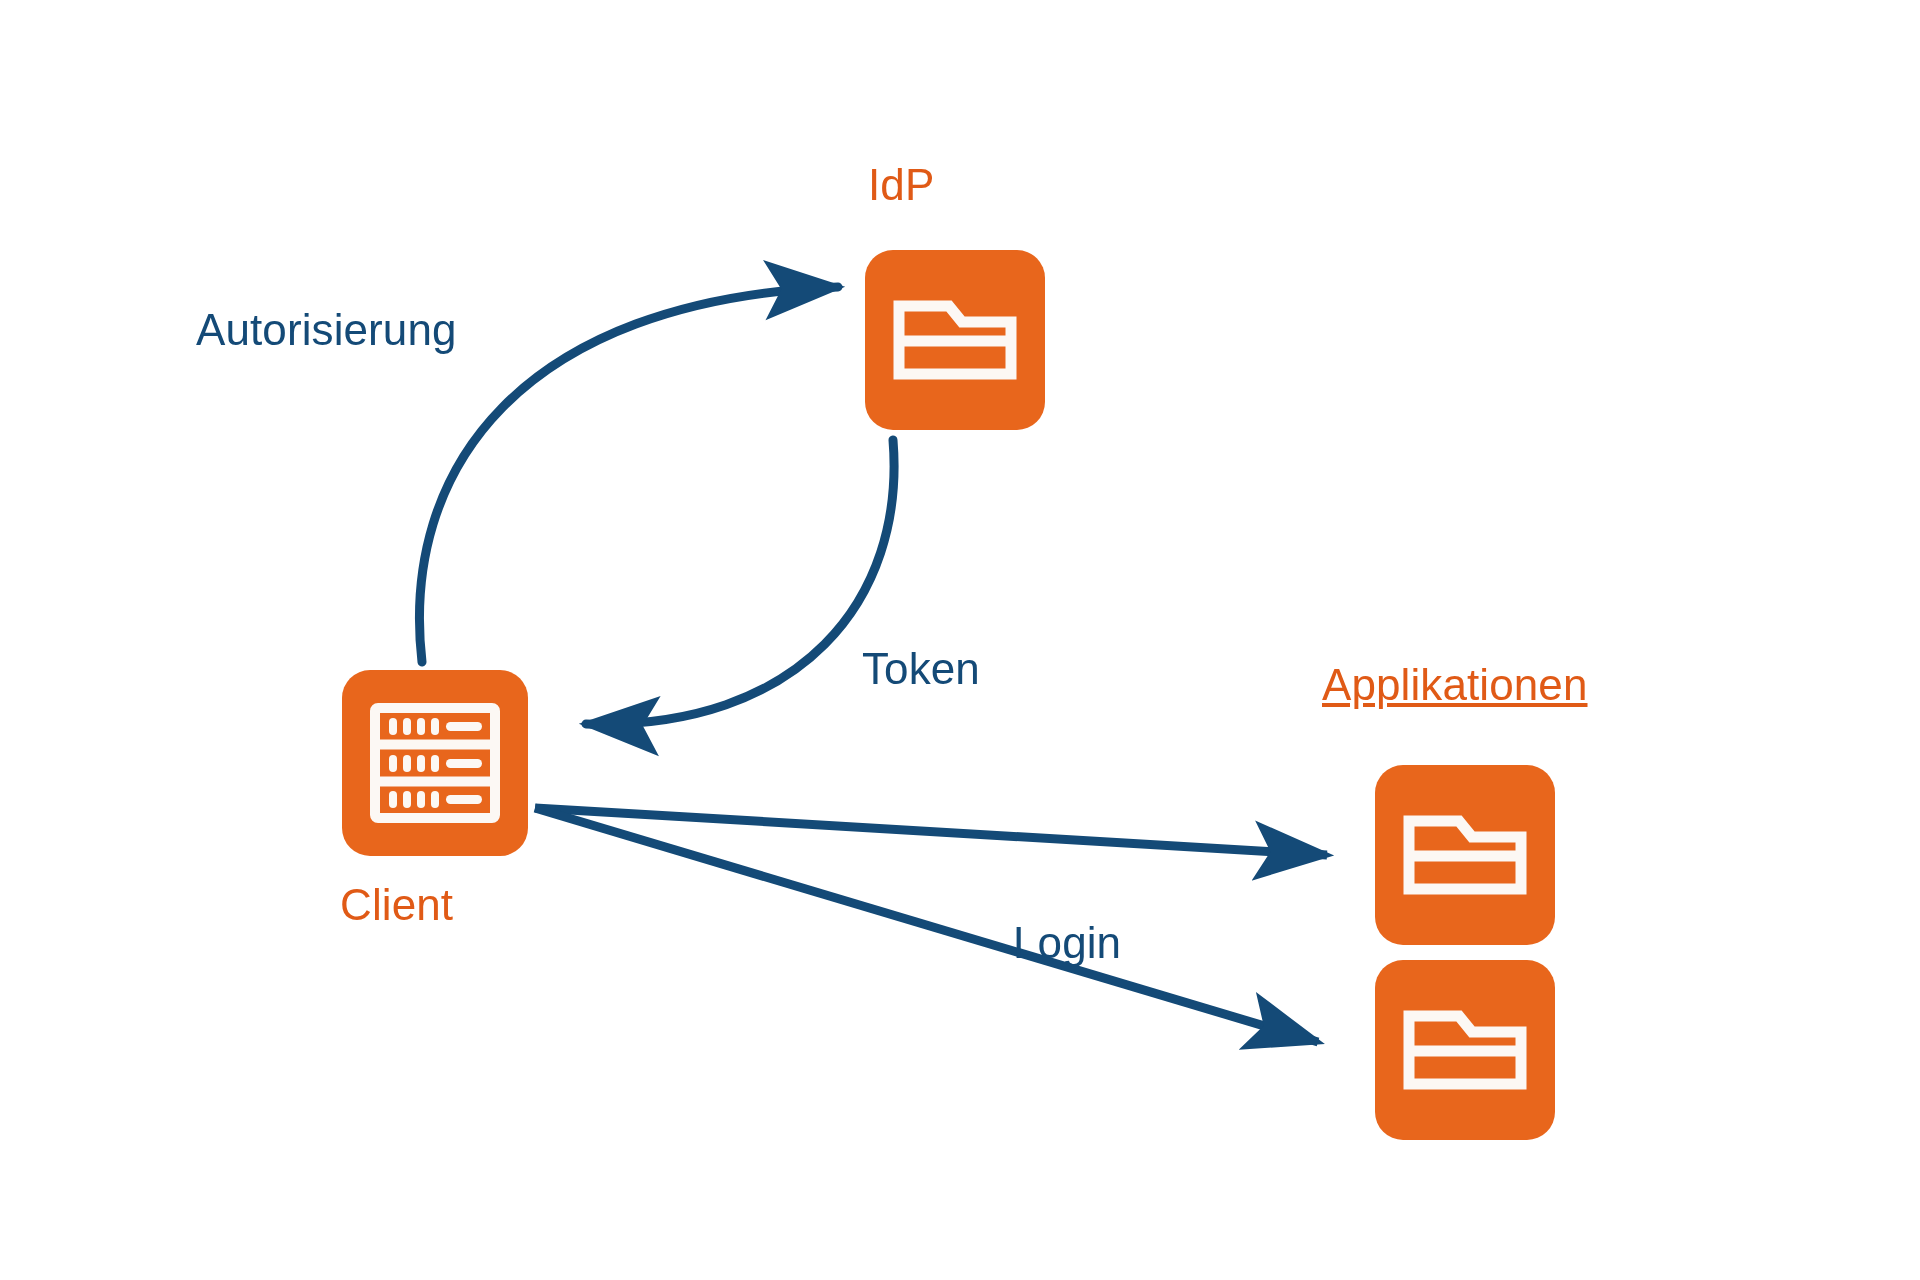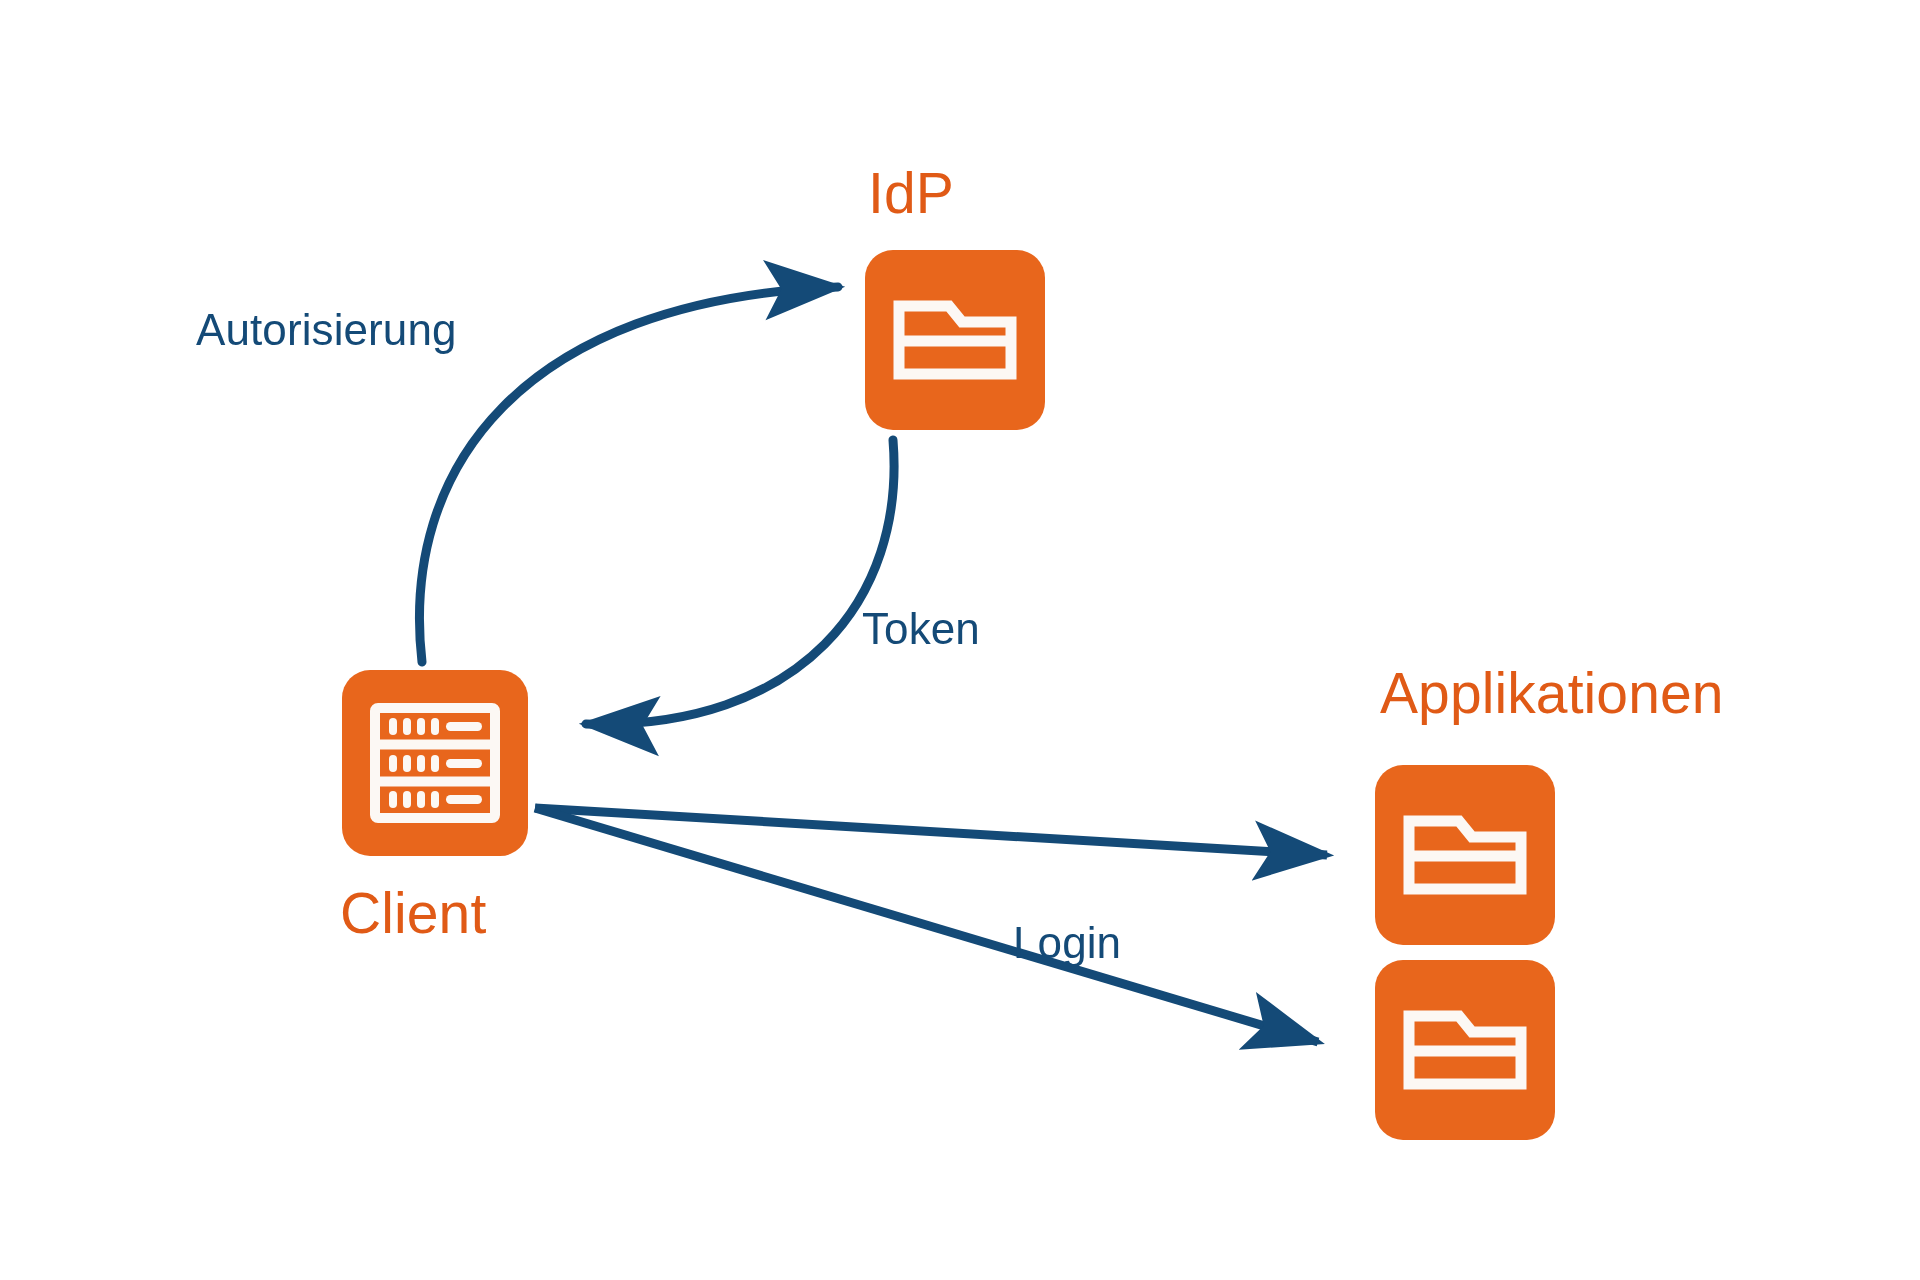--- a/index.html
+++ b/index.html
@@ -27,21 +27,21 @@
     height: 1280px;
   }
   .tile {
     position: absolute;
     border-radius: 28px;
     background: #E8661C;
   }
   .node-label {
     position: absolute;
     color: #E05A16;
-    font-size: 57px;
+    font-size: 44px;
     font-weight: 400;
     white-space: nowrap;
     letter-spacing: 0.1px;
   }
   .edge-label {
     position: absolute;
     color: #144A77;
     font-size: 44px;
     font-weight: 400;
     white-space: nowrap;
@@ -53,25 +53,25 @@
     top: 0;
   }
 
   
   #idp-tile       { left: 865px;  top: 250px;  width: 180px; height: 180px; }
   #idp-label      { left: 868px;  top: 160px;  }
   #client-tile    { left: 342px;  top: 670px;  width: 186px; height: 186px; }
   #client-label   { left: 340px;  top: 880px;  }
   #app1-tile      { left: 1375px; top: 765px;  width: 180px; height: 180px; }
   #app2-tile      { left: 1375px; top: 960px;  width: 180px; height: 180px; }
-  #apps-label     { left: 1380px; top: 660px;  }
+  #apps-label     { left: 1322px; top: 660px; text-decoration: underline;  }
 
   
   #label-autorisierung { left: 196px;  top: 305px; }
-  #label-token         { left: 862px;  top: 604px; text-align: center; }
+  #label-token         { left: 862px;  top: 644px; text-align: center; }
   #label-login         { left: 1013px; top: 918px; }
 </style>
 </head>
 <body>
 
 <div id="canvas">
 
   <svg class="arrow-layer" viewBox="0 0 1920 1280">
     <defs>
       <marker id="ah-navy" markerWidth="9" markerHeight="7" refX="8.2" refY="3.5" orient="auto" markerUnits="strokeWidth">

